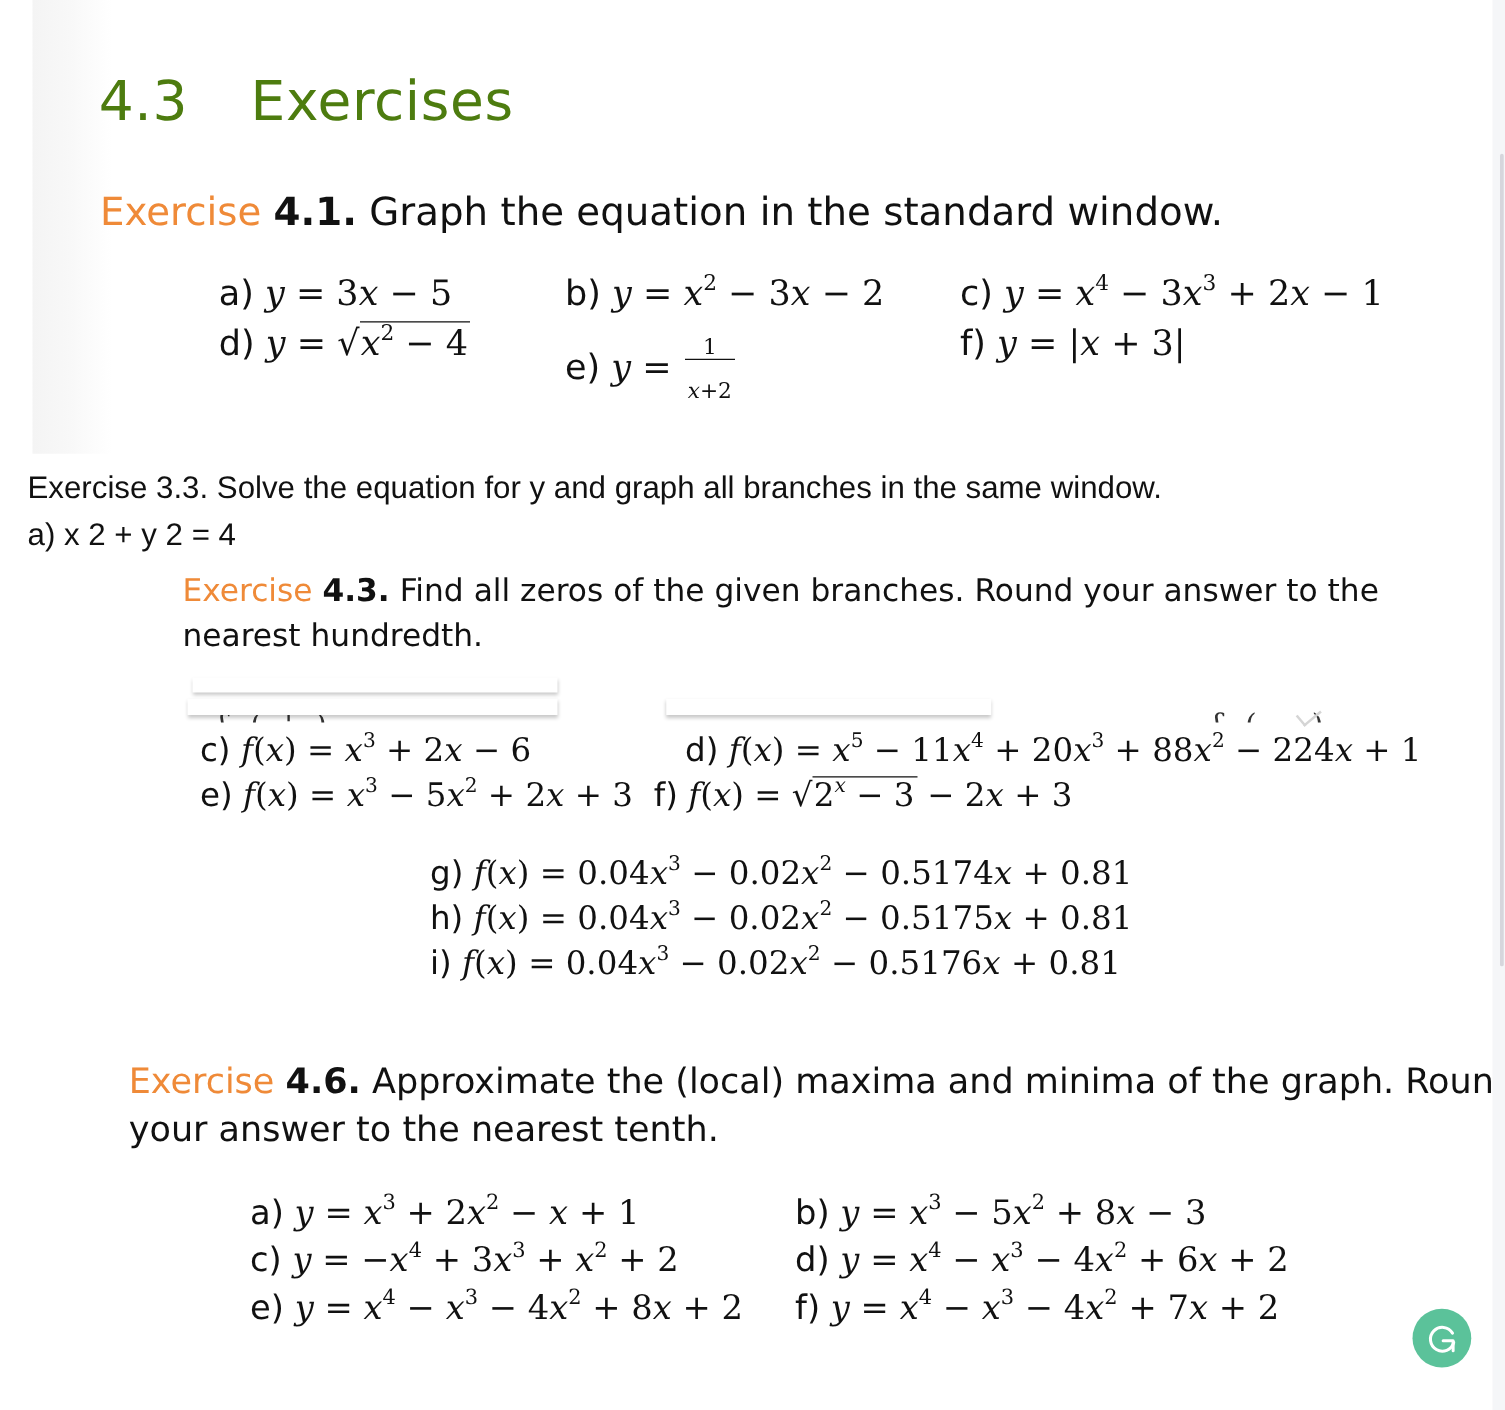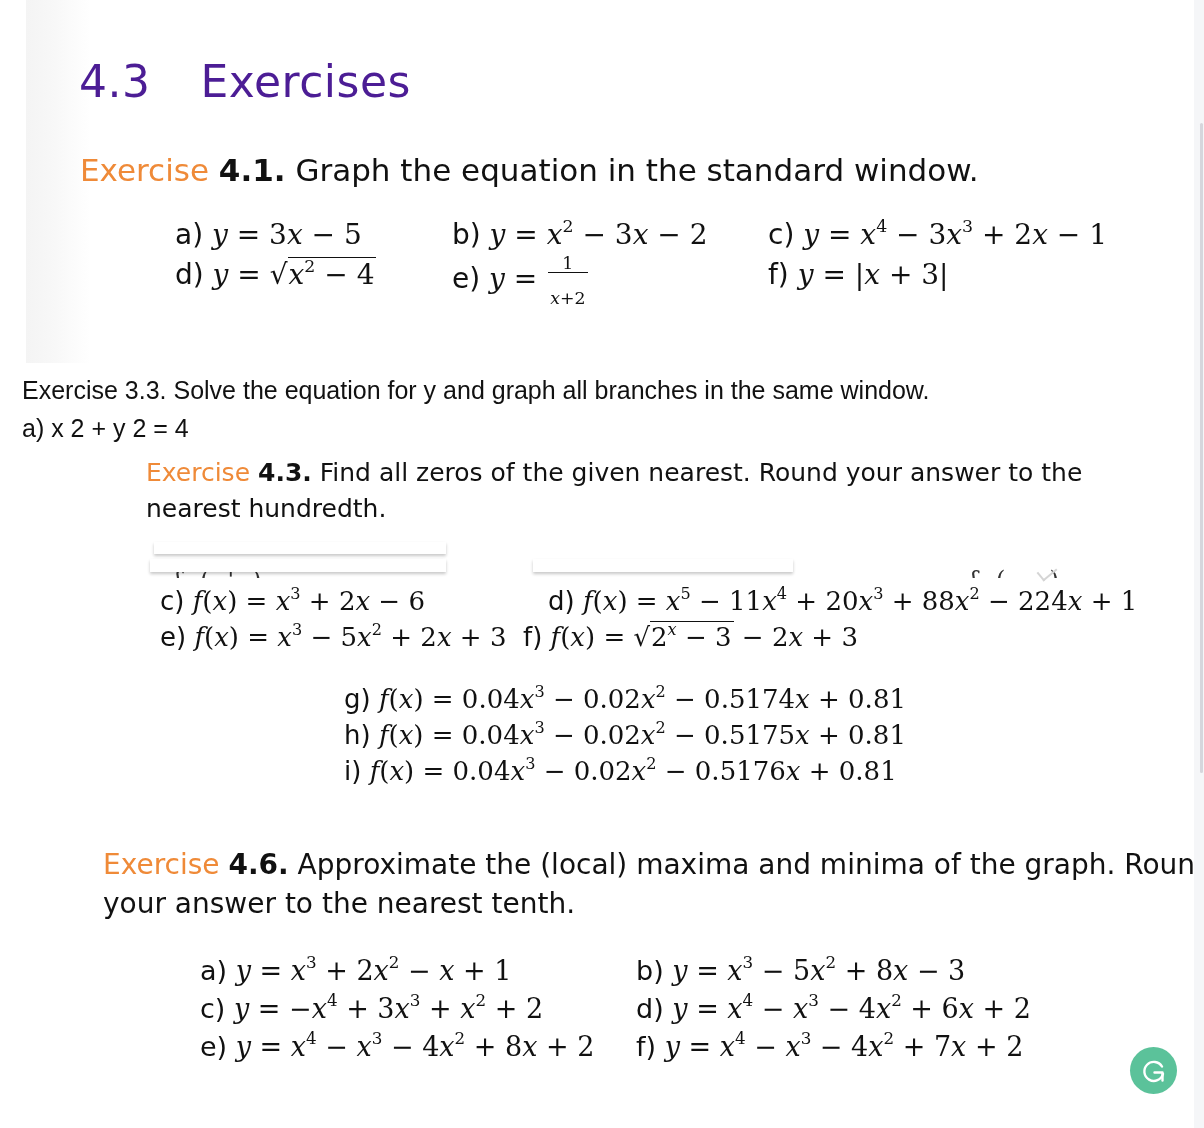--- a/index.html
+++ b/index.html
@@ -15,21 +15,21 @@
     
     .img1 {
       left: 26px; top: 0; width: 1168px; height: 363px;
       background: linear-gradient(to right, #f4f4f4 0px, #f8f8f8 30px, #ffffff 64px, #ffffff 100%);
     }
 
     .section-title {
       font-family: "DejaVu Sans", sans-serif;
       font-size: 44px; letter-spacing: 0.5px;
       left: 79px; top: 56px; white-space: pre;
-      color: #4c1d95;
+      color: #4d7c0f;
     }
     .section-title .num { margin-right: 50px; }
 
     .ex-head {
       font-family: "DejaVu Sans", sans-serif;
       white-space: nowrap; color: #111;
     }
     .ex-head .kw { color: #ef8a38; }
 
     .math {
@@ -109,36 +109,36 @@
   <i>y</i> = <i>x</i><sup>2</sup> − 3<i>x</i> − 2
 </div>
 <div class="abs math" style="left:768px; top:218px; font-size:28px;">
   <span class="lbl">c)</span>
   <i>y</i> = <i>x</i><sup>4</sup> − 3<i>x</i><sup>3</sup> + 2<i>x</i> − 1
 </div>
 <div class="abs math" style="left:175px; top:258px; font-size:28px;">
   <span class="lbl">d)</span>
   <i>y</i> = <span class="sqrt">√<span class="rad"><i>x</i><sup>2</sup> − 4</span></span>
 </div>
-<div class="abs math" style="left:452px; top:254px; font-size:28px;">
+<div class="abs math" style="left:452px; top:269px; font-size:28px;">
   <span class="lbl">e)</span>
   <i>y</i> = <span class="frac"><span class="n">1</span><span class="d"><i>x</i>+2</span></span>
 </div>
 <div class="abs math" style="left:768px; top:258px; font-size:28px;">
   <span class="lbl">f)</span>
   <i>y</i> = |<i>x</i> + 3|
 </div>
 
 <div class="abs plain" style="left:22px; top:376px;">Exercise 3.3. Solve the equation for y and graph all branches in the same window.</div>
 <div class="abs plain" style="left:22px; top:414px;">a) x 2 + y 2 = 4</div>
 
 <div class="abs ex-head" style="left:146px; top:458px; font-size:25px;">
   <span class="kw">Exercise</span>
   <b style="font-weight:600">4.3.</b>
-  <span>Find all zeros of the given nearest. Round your answer to the</span>
+  <span>Find all zeros of the given branches. Round your answer to the</span>
 </div>
 <div class="abs ex-head" style="left:146px; top:494px; font-size:25px;">nearest hundredth.</div>
 
 <div class="abs clip-row" style="left:150px; top:556px; width:1000px; height:22px;">
   <span style="position:relative; top:10px; letter-spacing:18px; color:#333;">,ʃ(')&nbsp;&nbsp;&nbsp;&nbsp;&nbsp;&nbsp;&nbsp;&nbsp;&nbsp;&nbsp;&nbsp;&nbsp;&nbsp;&nbsp;&nbsp;&nbsp;&nbsp;&nbsp;&nbsp;&nbsp;&nbsp;&nbsp;&nbsp;&nbsp;&nbsp;&nbsp;,ʃ(-)</span>
 </div>
 <div class="abs cover" style="left:154px; top:542px; width:292px; height:12px;"></div>
 <div class="abs cover" style="left:150px; top:559px; width:296px; height:13px;"></div>
 <div class="abs cover" style="left:533px; top:559px; width:260px; height:13px;"></div>
 <div class="abs tick-mark"></div>

